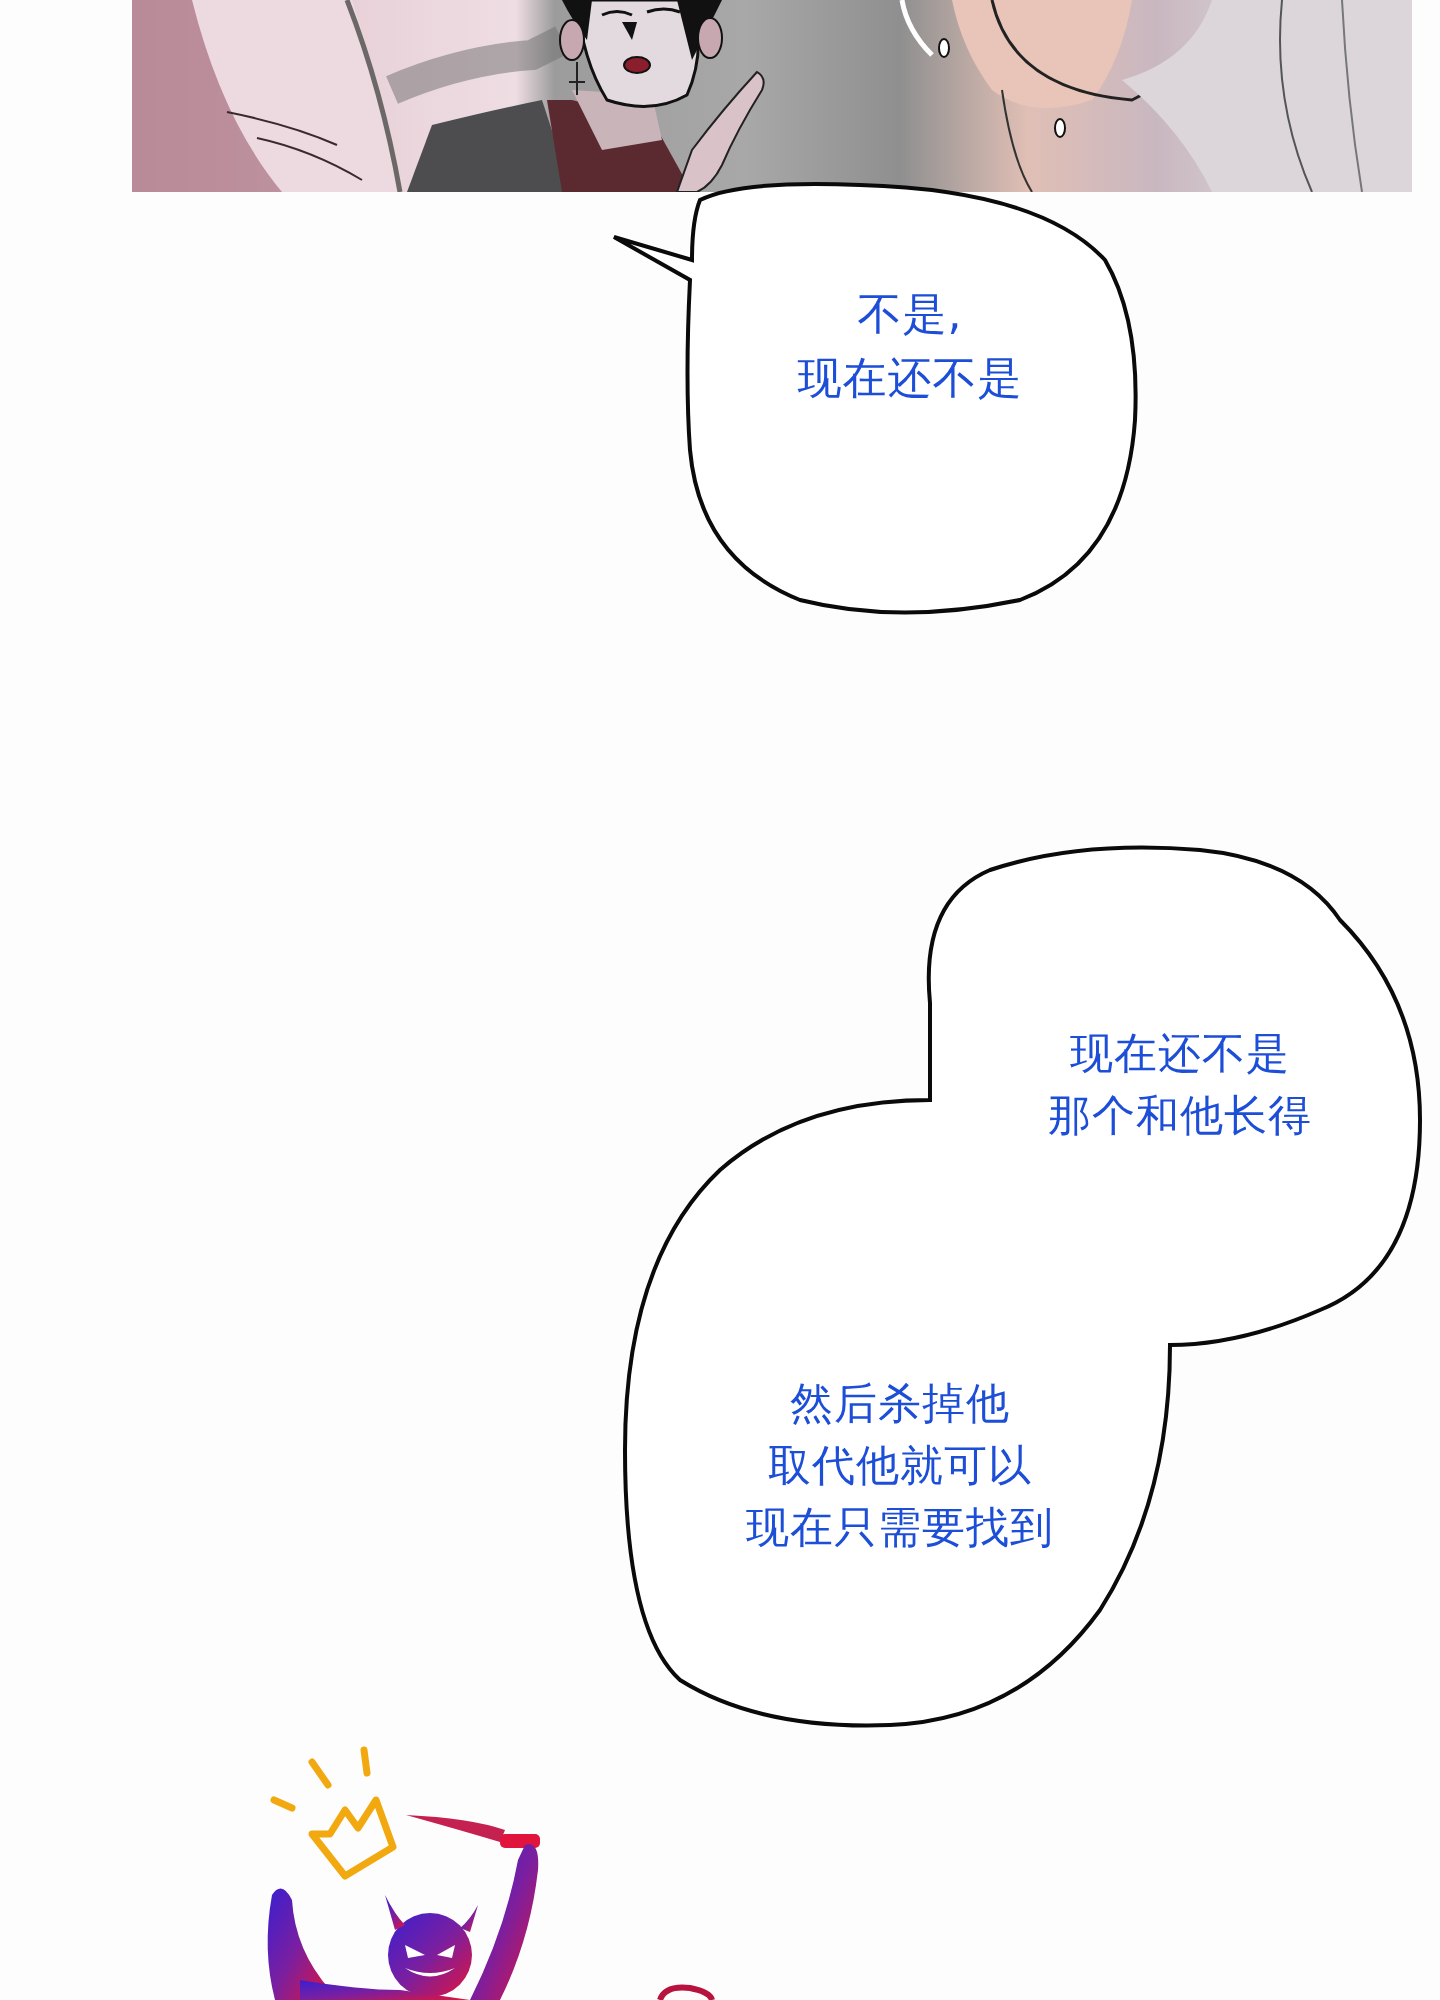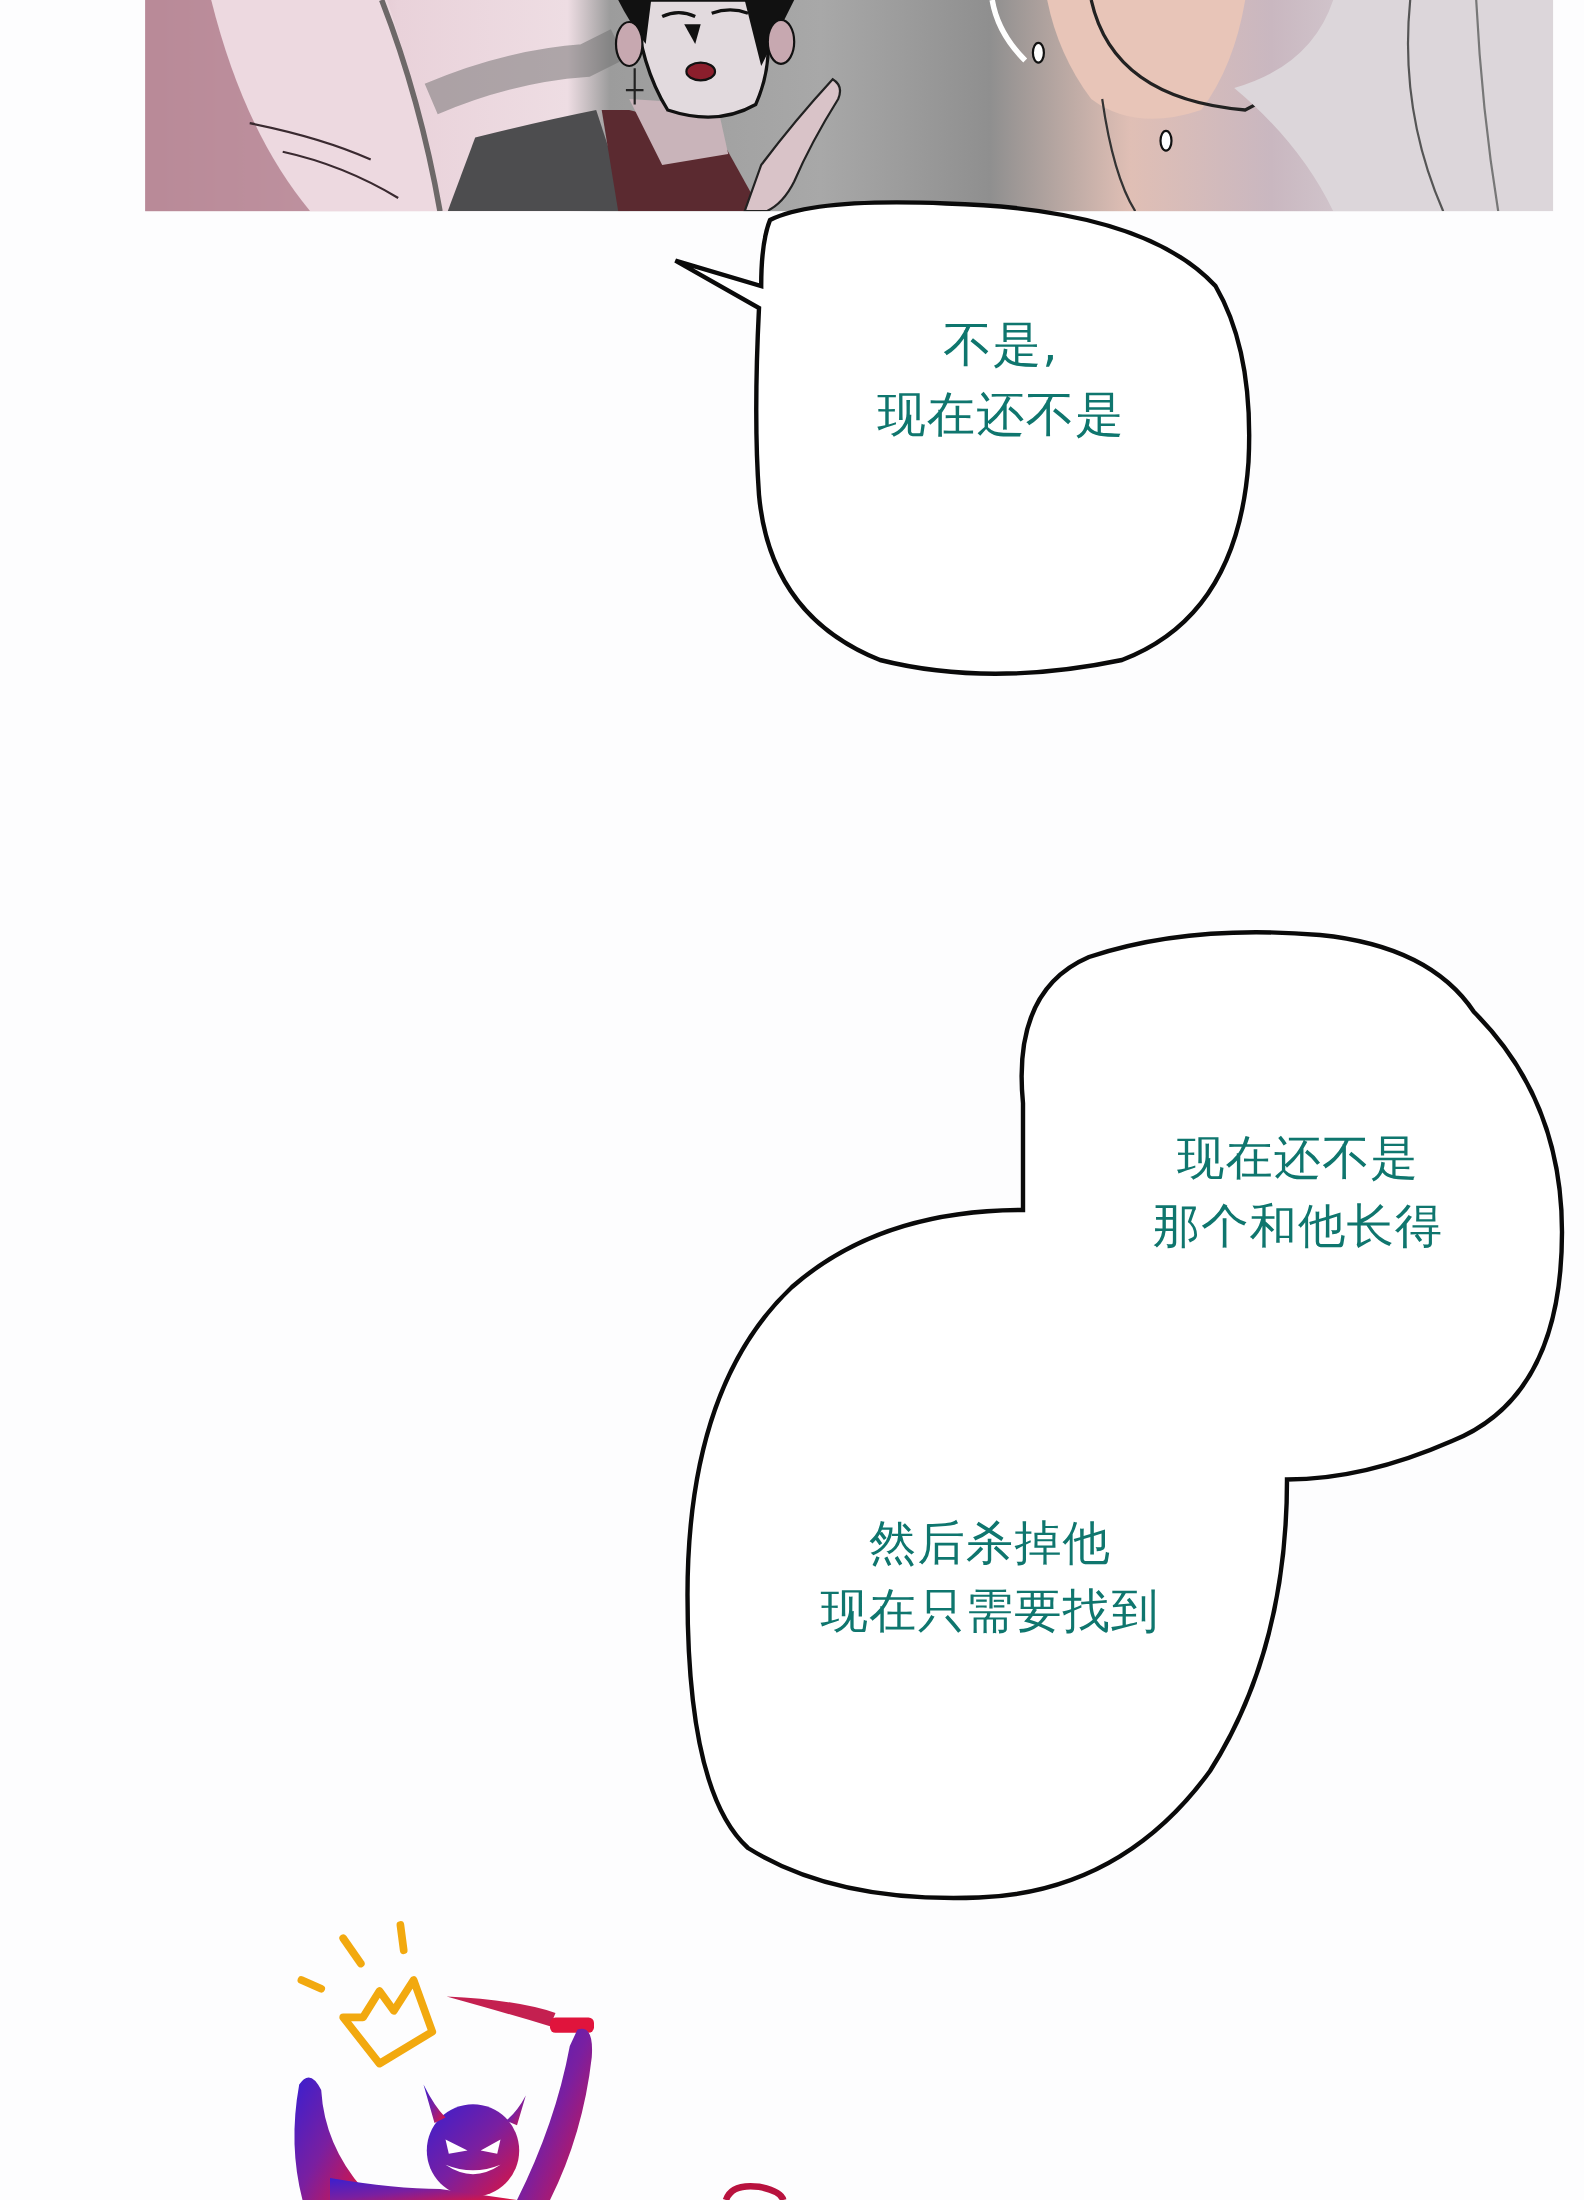--- a/index.html
+++ b/index.html
@@ -9,21 +9,21 @@
     font-family: "DejaVu Sans", sans-serif;
   }
   .panel {
     position: absolute; left: 132px; top: 0; width: 1280px; height: 192px;
     overflow: hidden;
     background: linear-gradient(90deg, #b98a98 0%, #e9d2da 18%, #eedde3 30%, #9c9c9c 33%, #a8a8a8 48%, #8f8f8f 60%, #e0bfb5 70%, #c9b7c0 80%, #dcd8dc 92%, #ececee 100%);
   }
   .panel svg { position: absolute; left: 0; top: 0; }
   .bubble-svg { position: absolute; left: 0; top: 0; }
   .bubble-text {
-    position: absolute; text-align: center; color: #0f766e;
+    position: absolute; text-align: center; color: #1d4ed8;
     font-size: 44px; line-height: 64px; font-weight: normal; letter-spacing: 1px;
   }
   .bubble-text div { white-space: nowrap; }
   .deco { position: absolute; left: 0; top: 0; }
 </style>
 </head>
 <body>
 
 <div class="panel">
   <svg width="1280" height="192" viewBox="0 0 1280 192">
@@ -105,20 +105,21 @@
            Q625 1630 625 1450
            Q625 1260 720 1170
            Q800 1100 930 1100 Z" fill="#ffffff" stroke="#0a0a0a" stroke-width="4"></path>
 </svg>
 <div class="bubble-text" style="left:970px; top:1022px; width:420px; font-size:43px; line-height:62px;">
   <div>现在还不是</div>
   <div>那个和他长得</div>
 </div>
 <div class="bubble-text" style="left:660px; top:1372px; width:480px; font-size:43px; line-height:62px;">
   <div>然后杀掉他</div>
+  <div>取代他就可以</div>
   <div>现在只需要找到</div>
 </div>
 
 <svg class="deco" width="1440" height="2000" viewBox="0 0 1440 2000">
   <defs>
     <linearGradient id="devilGrad" x1="0" y1="0" x2="1" y2="1">
       <stop offset="0" stop-color="#3a1fd0"></stop>
       <stop offset="0.5" stop-color="#7a1fa0"></stop>
       <stop offset="1" stop-color="#e0143c"></stop>
     </linearGradient>

